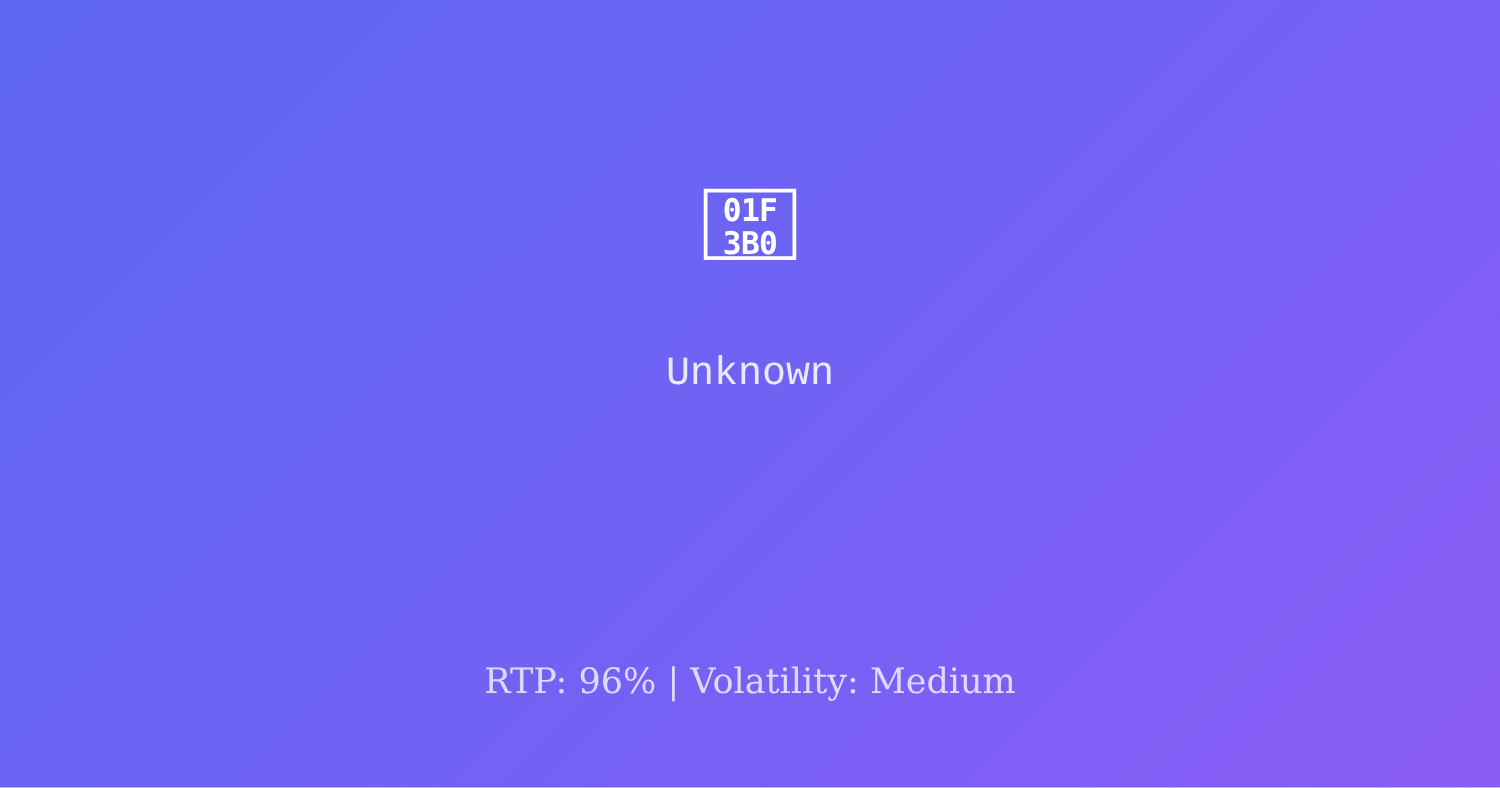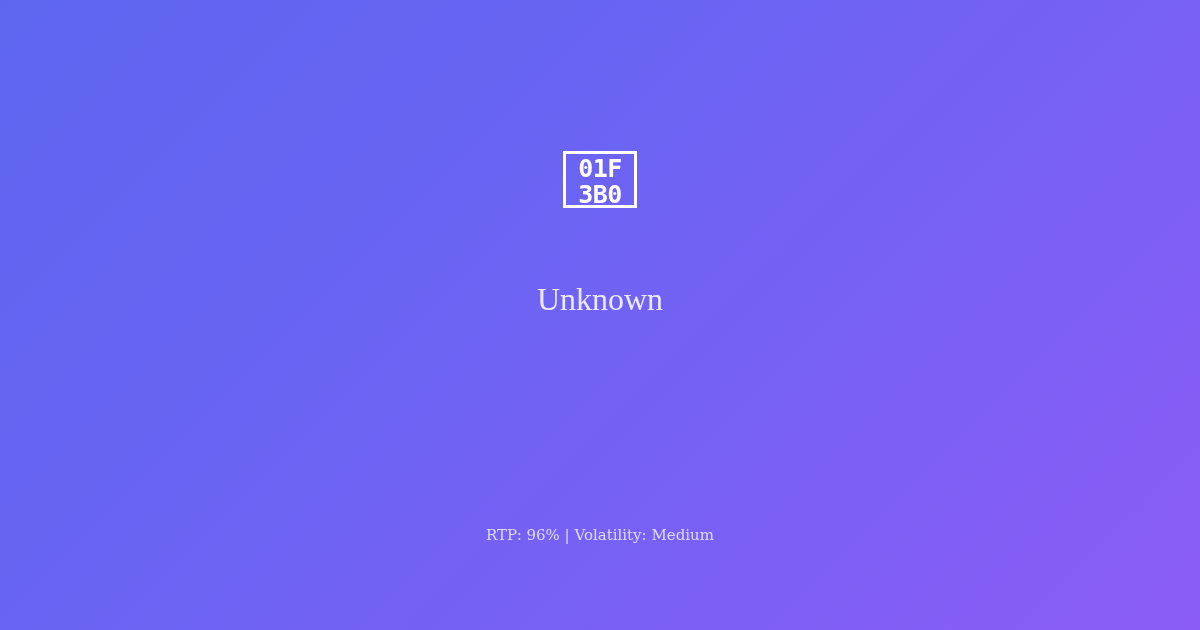--- a/index.html
+++ b/index.html
@@ -76,38 +76,38 @@
     font-weight: 700;
     font-size: 72px;
     line-height: 1.05;
     color: #ffffff;
     letter-spacing: 0.5px;
     white-space: nowrap;
   }
 
   .game-provider {
     margin-top: 72px;
-    font-family: Liberation Serif, serif;
+    font-family: Liberation Mono, monospace;
     font-weight: 400;
     font-size: 32px;
     line-height: 1.2;
     color: rgba(255, 255, 255, 0.86);
     text-align: center;
   }
 
   
   .meta-line {
     position: absolute;
     left: 0;
     top: 524px;
     width: 1200px;
     text-align: center;
     font-family: "DejaVu Serif", "Liberation Serif", serif;
     font-weight: 400;
-    font-size: 15px;
+    font-size: 28px;
     line-height: 1.5;
     color: rgba(255, 255, 255, 0.76);
   }
 </style>
 </head>
 <body>
 
 <div class="og-card">
 
   <div class="hero">

